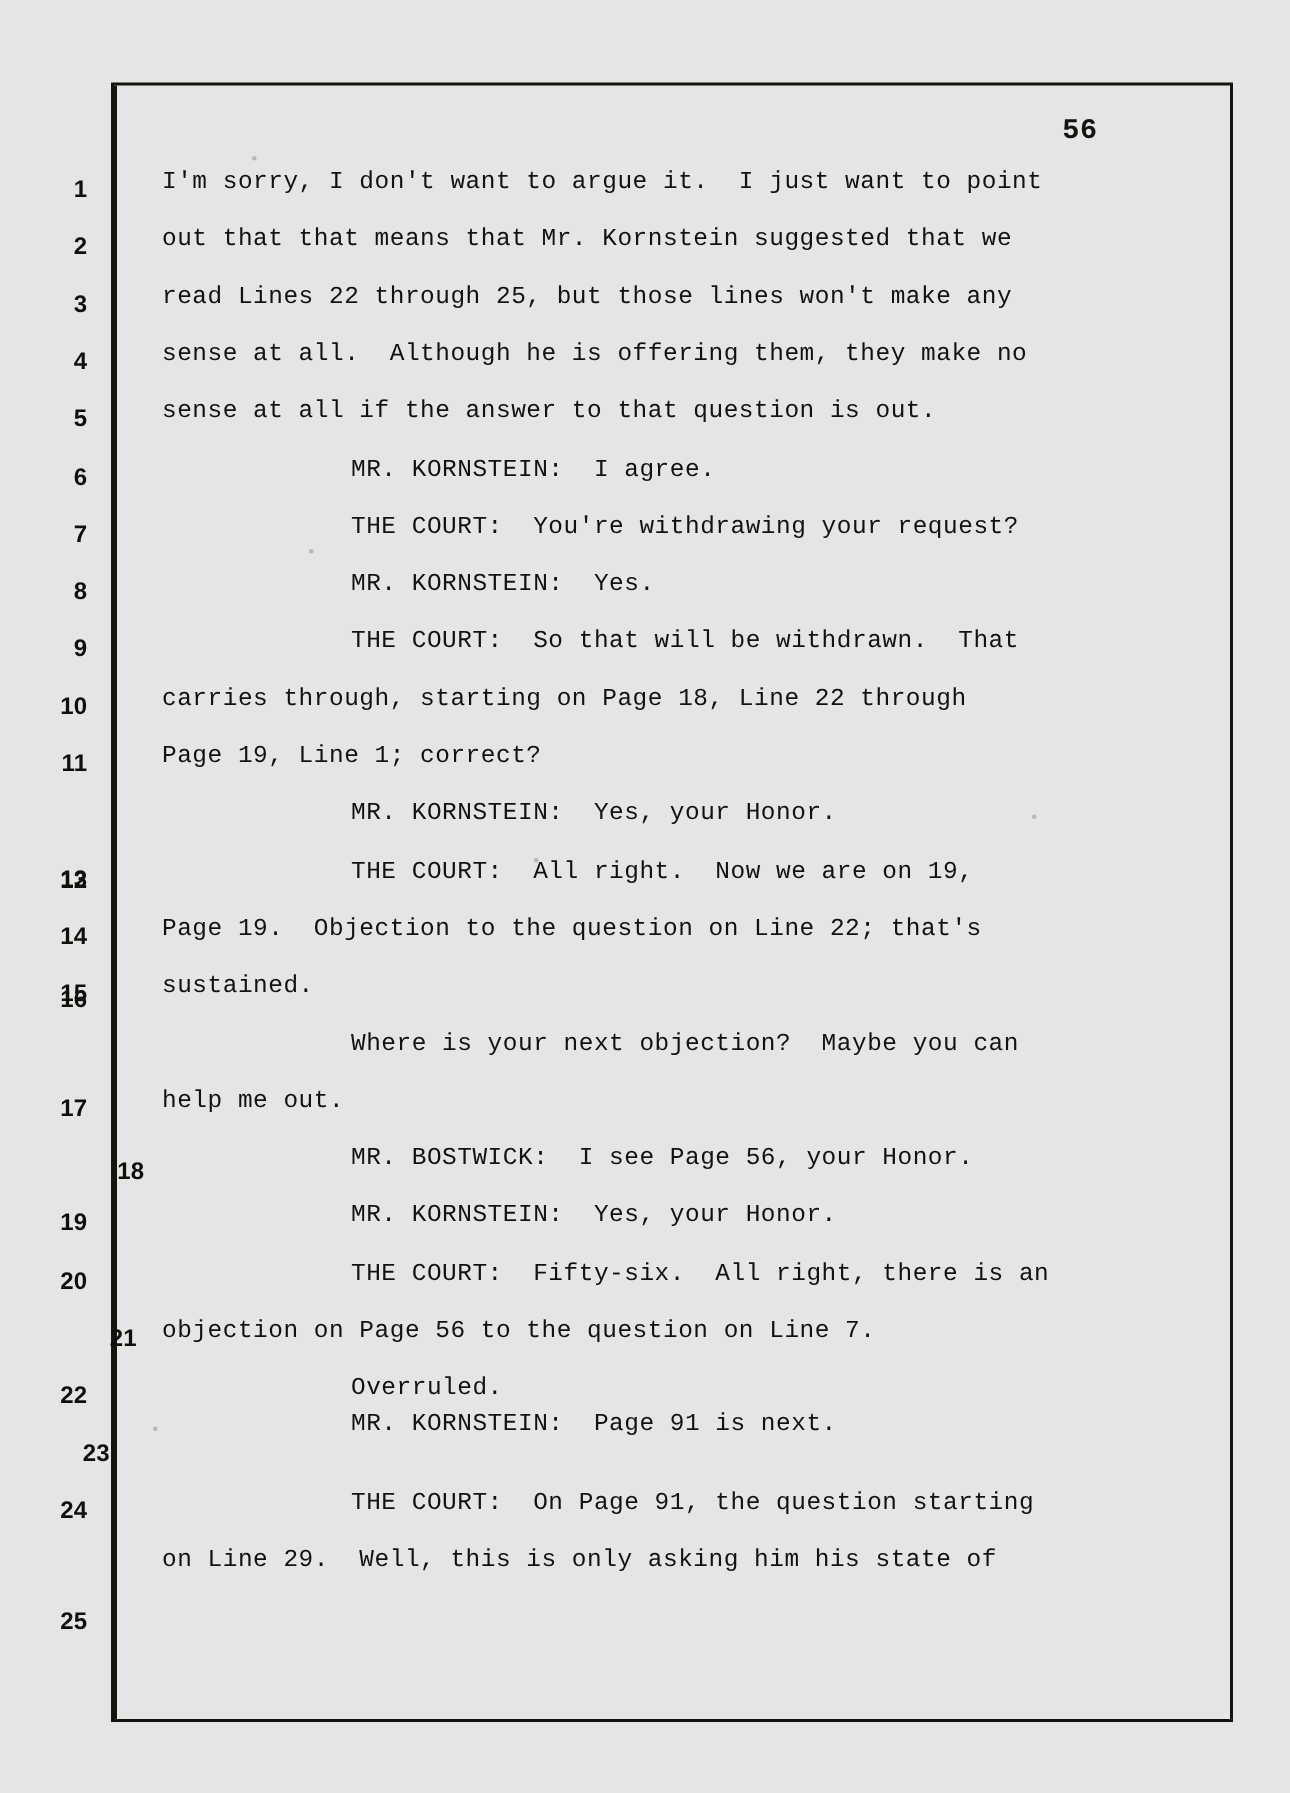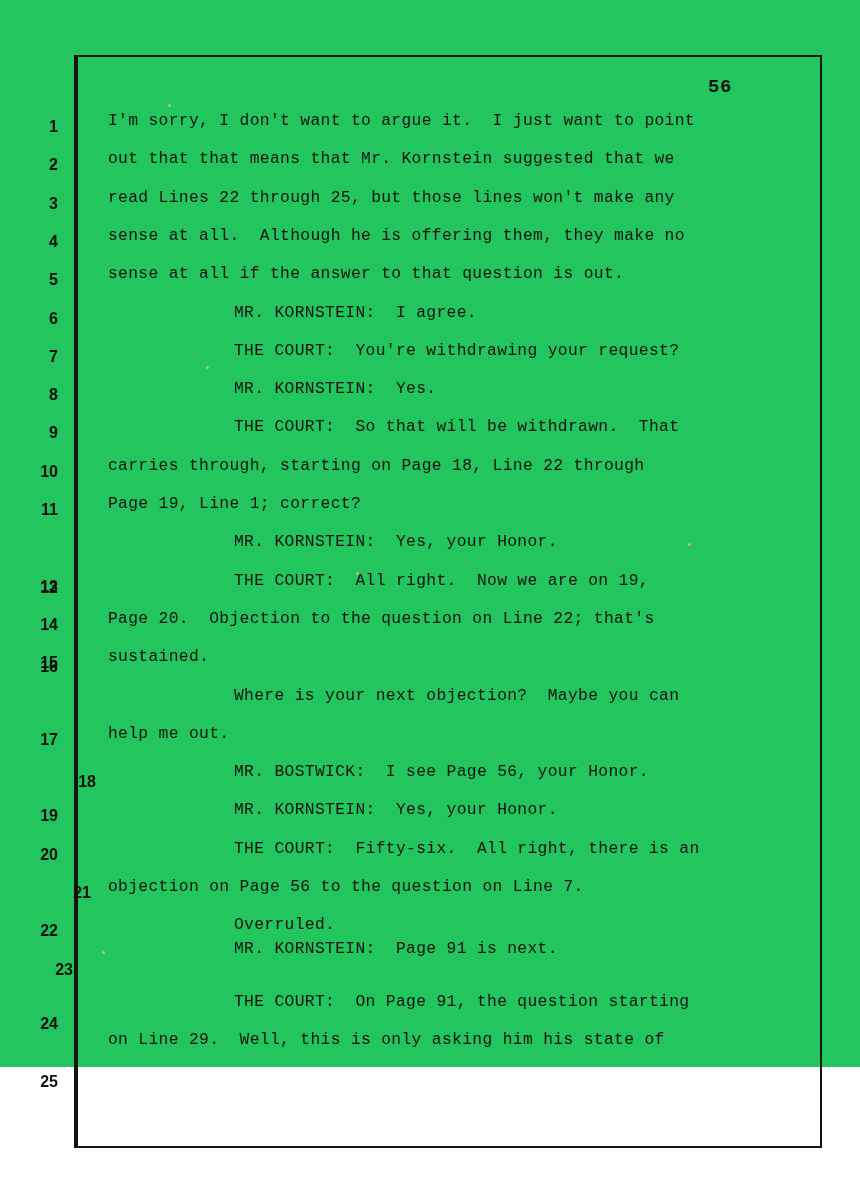--- a/index.html
+++ b/index.html
@@ -13,22 +13,22 @@
     position: relative;
     font-family: "Liberation Mono", "DejaVu Sans Mono", monospace;
     overflow: hidden;
   }
 
   #page {
     position: absolute;
     left: 0;
     top: 0;
     width: 860px;
-    height: 1067px;
-    background: #22c55e;
+    height: 1195px;
+    background: #e5e5e5;
   }
 
   
   #frame {
     position: absolute;
     left: 74px;
     top: 55px;
     width: 748px;
     height: 1093px;
     border: 2px solid #15140f;
@@ -132,39 +132,39 @@
       <div class="gutter-num" style="top: 503.9px;">14</div>
       <div class="gutter-num" style="top: 542.2px;">15</div>
       <div class="gutter-num" style="top: 546px;">16</div>
       <div class="gutter-num" style="top: 618.8px;">17</div>
       <div class="gutter-num" style="top: 661px; padding-left: 38px;">18</div>
       <div class="gutter-num" style="top: 695.4px;">19</div>
       <div class="gutter-num" style="top: 733.7px;">20</div>
       <div class="gutter-num" style="top: 772px; padding-left: 33px;">21</div>
       <div class="gutter-num" style="top: 810.3px;">22</div>
       <div class="gutter-num" style="top: 848.6px; margin-left: 15px;">23</div>
-      <div class="gutter-num" style="top: 886.9px; margin-top: 16px;">24</div>
+      <div class="gutter-num" style="top: 886.9px;">24</div>
       <div class="gutter-num" style="top: 925.2px; margin-top: 36px;">25</div>
     </div>
 
   <div id="body-lines">
       <div class="tline" style="top: 0px;">I'm sorry, I don't want to argue it.  I just want to point</div>
       <div class="tline" style="top: 38.3px;">out that that means that Mr. Kornstein suggested that we</div>
       <div class="tline" style="top: 76.6px;">read Lines 22 through 25, but those lines won't make any</div>
       <div class="tline" style="top: 114.9px;">sense at all.  Although he is offering them, they make no</div>
       <div class="tline" style="top: 153.2px;">sense at all if the answer to that question is out.</div>
       <div class="tline indent" style="top: 191.5px;">MR. KORNSTEIN:  I agree.</div>
       <div class="tline indent" style="top: 229.8px;">THE COURT:  You're withdrawing your request?</div>
       <div class="tline indent" style="top: 268.1px;">MR. KORNSTEIN:  Yes.</div>
       <div class="tline indent" style="top: 306.4px;">THE COURT:  So that will be withdrawn.  That</div>
       <div class="tline" style="top: 344.7px;">carries through, starting on Page 18, Line 22 through</div>
       <div class="tline" style="top: 383px;">Page 19, Line 1; correct?</div>
       <div class="tline indent" style="top: 421.3px;">MR. KORNSTEIN:  Yes, your Honor.</div>
       <div class="tline indent" style="top: 459.6px;">THE COURT:  All right.  Now we are on 19,</div>
-      <div class="tline" style="top: 497.9px;">Page 20.  Objection to the question on Line 22; that's</div>
+      <div class="tline" style="top: 497.9px;">Page 19.  Objection to the question on Line 22; that's</div>
       <div class="tline" style="top: 536.2px;">sustained.</div>
       <div class="tline indent" style="top: 574.5px;">Where is your next objection?  Maybe you can</div>
       <div class="tline" style="top: 612.8px;">help me out.</div>
       <div class="tline indent" style="top: 651.1px;">MR. BOSTWICK:  I see Page 56, your Honor.</div>
       <div class="tline indent" style="top: 689.4px;">MR. KORNSTEIN:  Yes, your Honor.</div>
       <div class="tline indent" style="top: 727.7px;">THE COURT:  Fifty-six.  All right, there is an</div>
       <div class="tline" style="top: 766px;">objection on Page 56 to the question on Line 7.</div>
       <div class="tline indent" style="top: 804.3px;">Overruled.</div>
       <div class="tline indent" style="top: 828px;">MR. KORNSTEIN:  Page 91 is next.</div>
       <div class="tline indent" style="top: 880.9px;">THE COURT:  On Page 91, the question starting</div>

